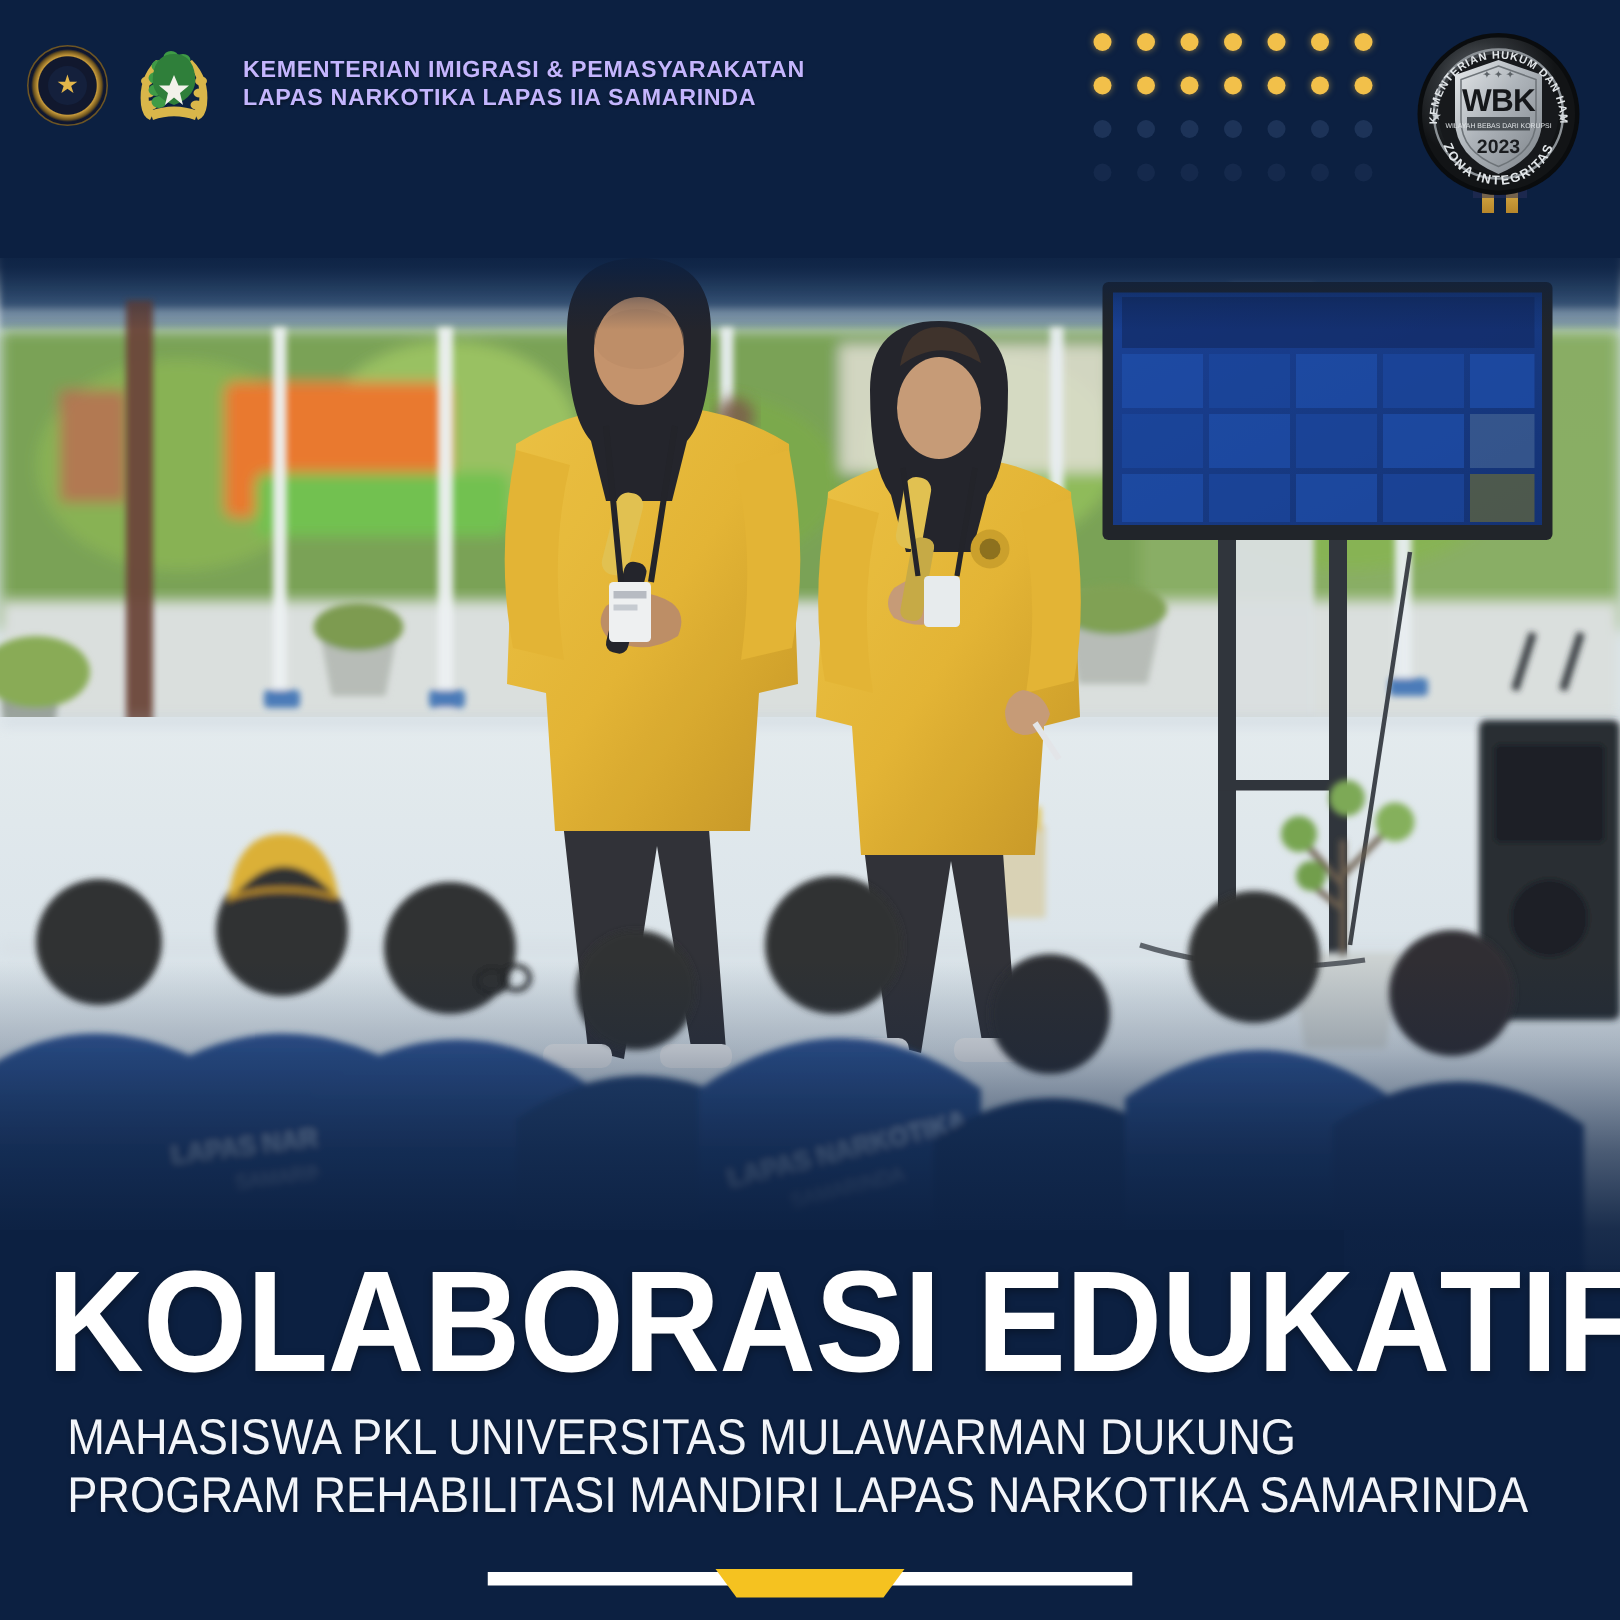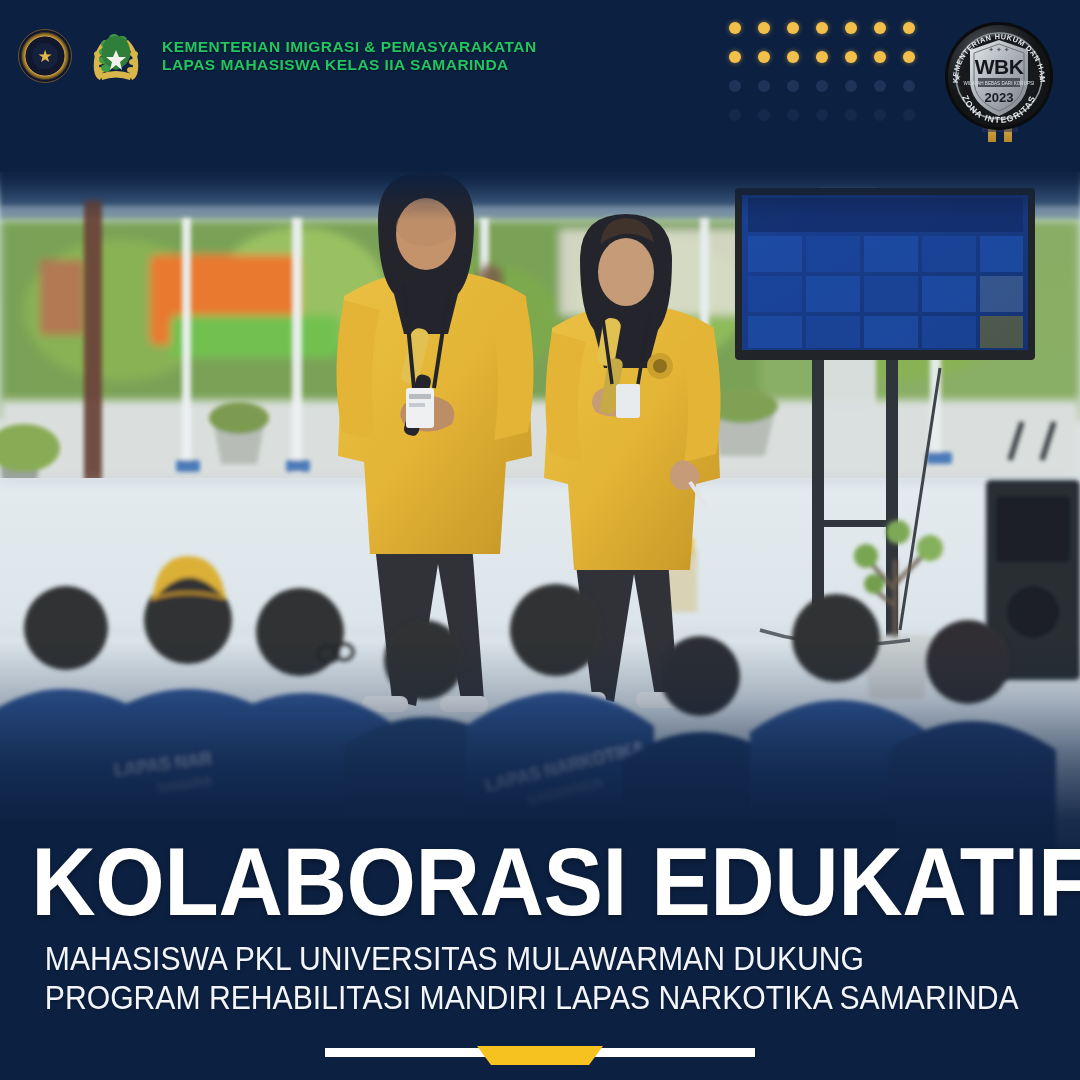--- a/index.html
+++ b/index.html
@@ -43,21 +43,21 @@
     background:#14203c;
     display:flex;align-items:center;justify-content:center;
     color:#e3b64a; font-size:17px; line-height:1;
   }
 
   
   .pengayoman{ width:64px; height:60px; }
 
   #header-text{ margin-left:2px; }
   #header-text .line{
-    color:#22c55e; font-weight:bold;
+    color:#c4b5fd; font-weight:bold;
     font-size:15.5px; letter-spacing:.45px;
     line-height:18.5px; white-space:nowrap;
     text-shadow:0 1px 2px rgba(0,0,0,.45);
   }
 
   
   #dot-grid{
     position:absolute; right:148px; top:22px;
     display:grid; grid-template-columns:repeat(7, 29px);
     grid-auto-rows:29px;
@@ -432,21 +432,21 @@
               <ellipse cx="38" cy="16" rx="5" ry="4"></ellipse>
           </g>
           <path d="M32 12 q12 0 14 14 q2 14 -14 20 q-16 -6 -14 -20 q2 -14 14 -14 z" fill="#2f7f3a"></path>
           <path d="M32 26 l3 7 h7 l-6 5 2 8 -6 -5 -6 5 2 -8 -6 -5 h7 z" fill="#f2f2ea"></path>
           <path d="M16 50 q16 -6 32 0 l-2 6 q-14 -5 -28 0 z" fill="#d9b64a"></path>
         </svg>
       </div>
 
       <div id="header-text">
         <div class="line">KEMENTERIAN IMIGRASI &amp; PEMASYARAKATAN</div>
-        <div class="line">LAPAS MAHASISWA KELAS IIA SAMARINDA</div>
+        <div class="line">LAPAS NARKOTIKA LAPAS IIA SAMARINDA</div>
       </div>
     </div>
 
     <div id="dot-grid">
       <i></i>
         <i></i>
         <i></i>
         <i></i>
         <i></i>
         <i></i>

